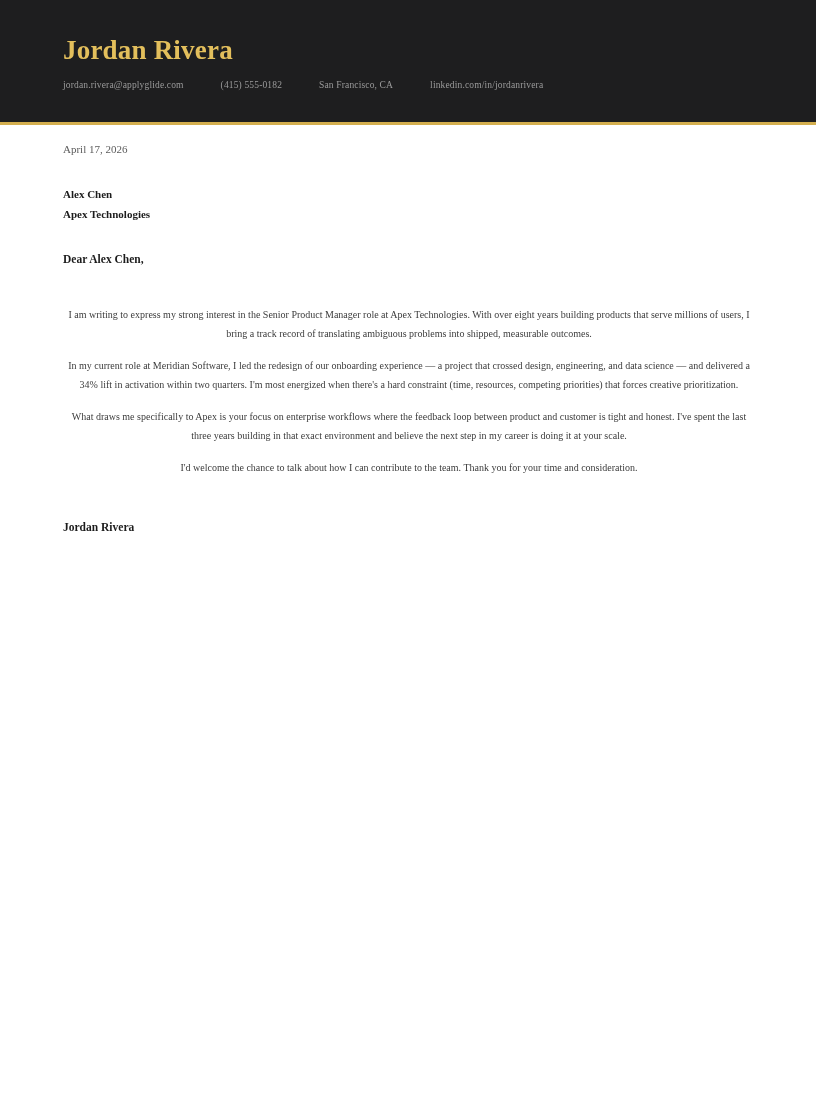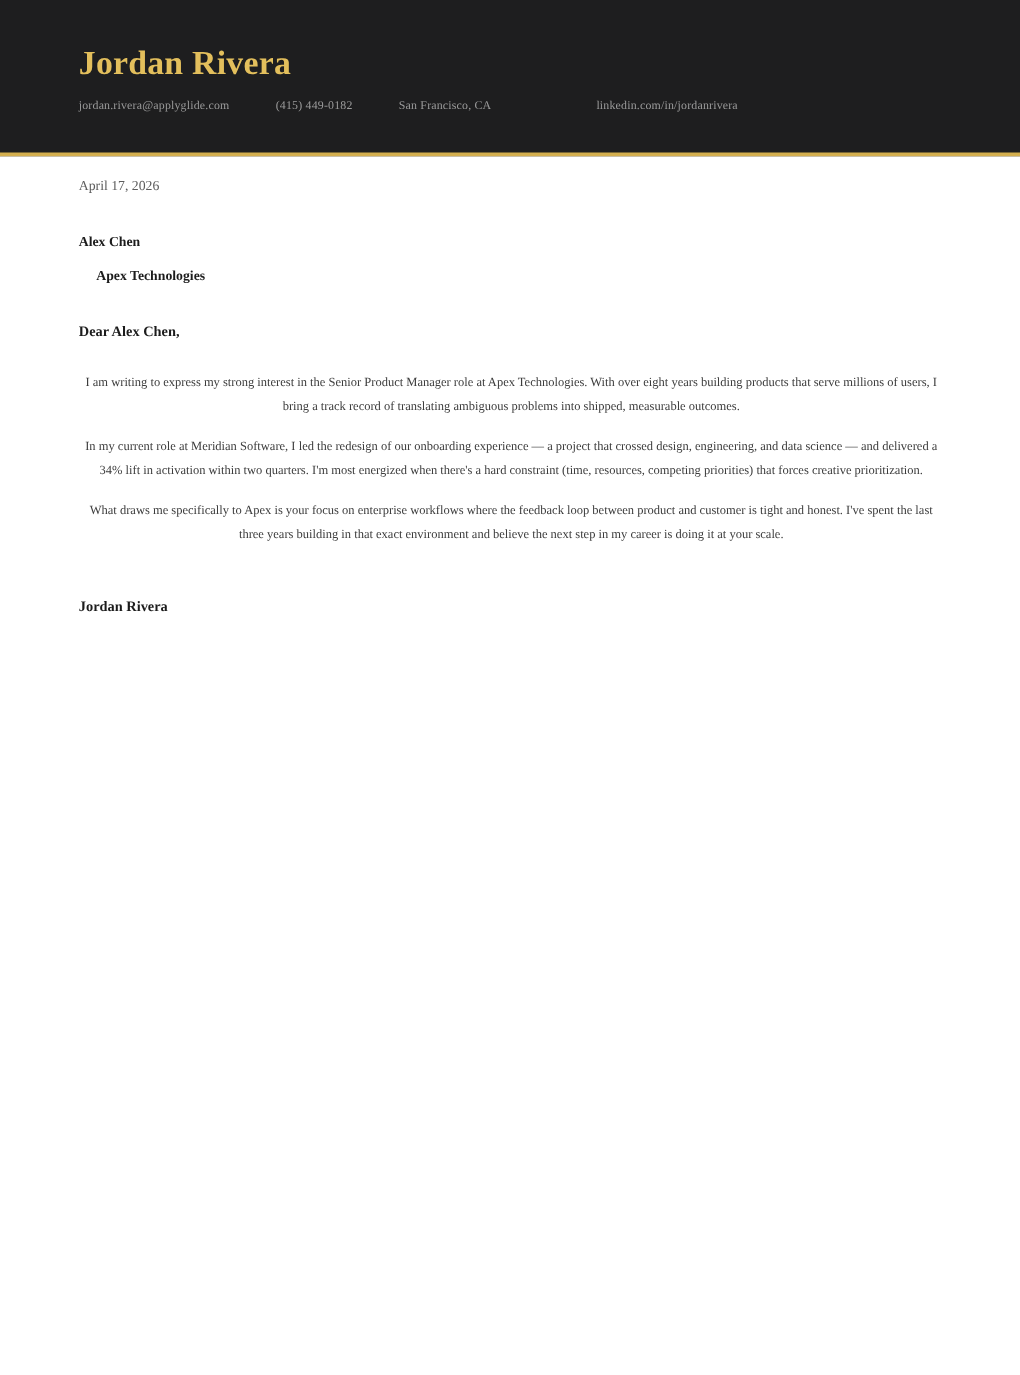--- a/index.html
+++ b/index.html
@@ -37,21 +37,21 @@
     align-items: flex-end;
     gap: 0;
   }
   .contact-item {
     font-size: 9.5px;
     color: #9b9b9b;
     letter-spacing: 0.15px;
     white-space: nowrap;
     margin-right: 37px;
   }
-  .contact-item:last-child { margin-right: 0; margin-left: 47px; }
+  .contact-item:last-child { margin-right: 0; }
 
   
   .letter-body {
     padding: 18px 61px 0 63px;
     box-sizing: border-box;
   }
   .letter-date {
     font-size: 11px;
     color: #5c5c5c;
     margin: 0 0 33px 0;
@@ -71,29 +71,29 @@
     font-size: 11px;
     font-weight: normal;
     color: #5c5c5c;
     margin: 0 0 7px 0;
     line-height: 1.2;
   }
   .recipient-company {
     font-size: 11px;
     font-weight: bold;
     color: #1c1c1c;
-    margin: 14px;
+    margin: 0;
     line-height: 1.2;
   }
 
   .salutation {
     font-size: 11.5px;
     font-weight: bold;
     color: #1c1c1c;
-    margin: 0 0 26px 0;
+    margin: 0 0 41px 0;
   }
 
   .letter-para {
     font-size: 10px;
     color: #3c3c3c;
     line-height: 1.85;
     margin: 0 0 14px 0;
     text-align: center;
     max-width: 695px;
   }
@@ -113,36 +113,37 @@
     line-height: 1.4;
   }
 </style>
 </head>
 <body>
 
 <div class="letter-header">
   <h1 class="sender-name">Jordan Rivera</h1>
   <div class="contact-line">
     <span class="contact-item">jordan.rivera@applyglide.com</span>
-    <span class="contact-item">(415) 449-0182</span>
+    <span class="contact-item">(415) 555-0182</span>
     <span class="contact-item">San Francisco, CA</span>
     <span class="contact-item">linkedin.com/in/jordanrivera</span>
   </div>
 </div>
 
 <div class="letter-body">
 
   <div class="letter-date">April 17, 2026</div>
 
   <div class="recipient-block">
     <div class="recipient-name">Alex Chen</div>
     <div class="recipient-company">Apex Technologies</div>
   </div>
 
   <div class="salutation">Dear Alex Chen,</div>
 
   <p class="letter-para">I am writing to express my strong interest in the Senior Product Manager role at Apex Technologies. With over eight years building products that serve millions of users, I bring a track record of translating ambiguous problems into shipped, measurable outcomes.</p>
   <p class="letter-para">In my current role at Meridian Software, I led the redesign of our onboarding experience — a project that crossed design, engineering, and data science — and delivered a 34% lift in activation within two quarters. I'm most energized when there's a hard constraint (time, resources, competing priorities) that forces creative prioritization.</p>
   <p class="letter-para">What draws me specifically to Apex is your focus on enterprise workflows where the feedback loop between product and customer is tight and honest. I've spent the last three years building in that exact environment and believe the next step in my career is doing it at your scale.</p>
+  <p class="letter-para">I'd welcome the chance to talk about how I can contribute to the team. Thank you for your time and consideration.</p>
 
   <div class="signature-name">Jordan Rivera</div>
 
 </div>
 
 </body></html>

